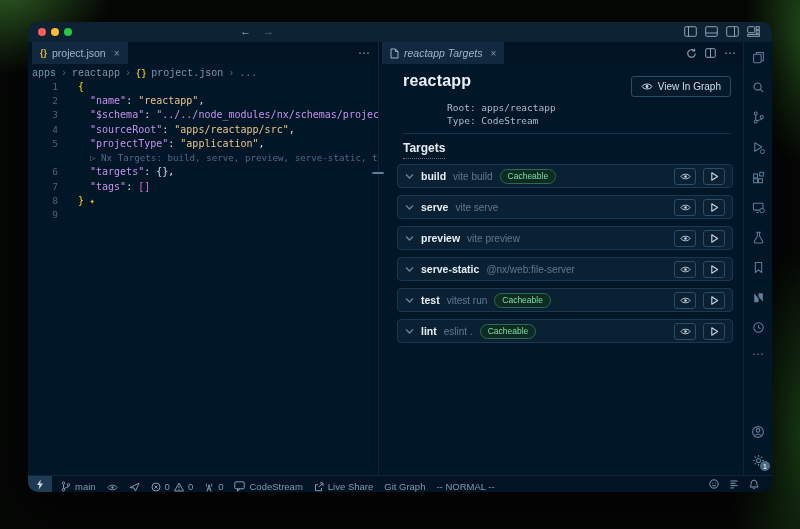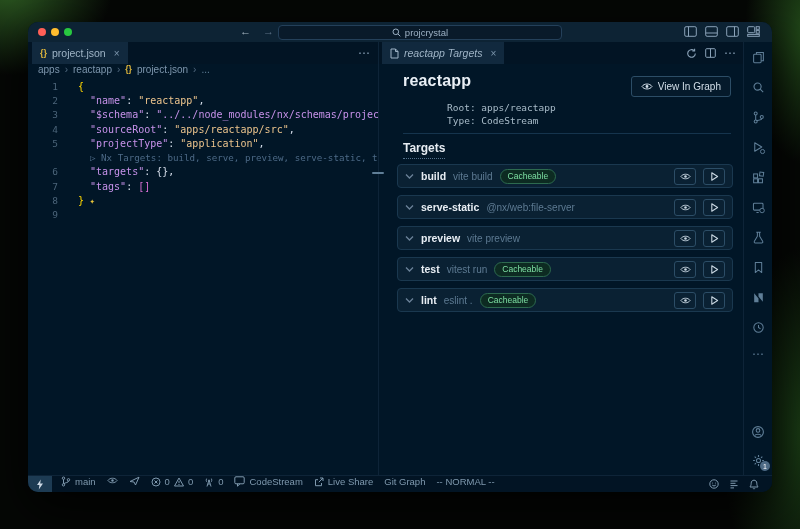--- a/index.html
+++ b/index.html
@@ -30,22 +30,22 @@
   .strip-right{left:350px;width:366px;}
   .tab{display:flex;align-items:center;gap:5px;background:#11293e;padding:0 8px;margin-left:4px;
     font-size:10.5px;color:#9fb4c6;}
   .tab .braces{color:#e2b93d;font-weight:bold;font-size:9px;}
   .tab .close{color:#7d96ad;font-size:10px;margin-left:3px;}
   .tab .italic{font-style:italic;}
   .tabactions{margin-left:auto;display:flex;align-items:center;gap:8px;padding-right:8px;color:#8aa2b8;font-size:12px;}
   .tabactions svg{display:block}
   .group-divider{position:absolute;left:350px;top:20px;width:1px;height:434px;background:#0e2438;}
   
-  .breadcrumbs{position:absolute;left:0;top:42px;width:350px;height:15px;display:flex;align-items:flex-start;
-    gap:5px;padding-left:10px;font-size:10px;color:#7d96ad;box-sizing:border-box;}
+  .breadcrumbs{position:absolute;left:0;top:42px;width:350px;height:15px;display:flex;align-items:flex-end;
+    gap:5px;padding-left:4px;font-size:10px;color:#7d96ad;box-sizing:border-box;font-family:Liberation Mono, monospace;}
   .breadcrumbs .sep{color:#50687e;font-size:10px;}
   .breadcrumbs .braces{color:#e2b93d;font-weight:bold;font-size:8.5px;}
   .breadcrumbs .last{color:#5f7e97;}
   
   .editor{position:absolute;left:0;top:57px;width:350px;bottom:16px;overflow:hidden;
     font-family:"DejaVu Sans Mono","DejaVu Sans",monospace;}
   .crow{display:flex;height:14.3px;align-items:center;white-space:nowrap;}
   .gut{flex:0 0 30px;width:30px;text-align:right;color:#4b6479;font-size:9.5px;}
   .ltext{margin-left:20px;font-size:10px;color:#d6deeb;}
   .blame{margin-left:20px;font-size:9.3px;color:#46607a;}
@@ -77,48 +77,41 @@
   .activitybar{position:absolute;right:0;top:20px;width:28px;bottom:16px;background:#011627;border-left:1px solid #0e2438;}
   .ab-top{position:absolute;top:7px;left:0;right:0;display:flex;flex-direction:column;align-items:center;gap:14px;}
   .ab-bottom{position:absolute;bottom:8px;left:0;right:0;display:flex;flex-direction:column;align-items:center;gap:12px;}
   .ab-icon{width:16px;height:16px;color:#5f7e97;display:flex;align-items:center;justify-content:center;position:relative;}
   .ab-more{color:#5f7e97;font-size:12px;line-height:10px;}
   .gear-badge{position:absolute;right:-4px;bottom:-3px;min-width:10px;height:10px;border-radius:6px;background:#4d6a85;
     color:#fff;font-size:7px;display:flex;align-items:center;justify-content:center;}
   
   .statusbar{position:absolute;left:0;right:0;bottom:0;height:16px;background:#021424;border-top:1px solid #0e2438;
     display:flex;align-items:center;justify-content:space-between;font-size:9.5px;color:#7f99ae;}
-  .status-left{display:flex;align-items:flex-start;gap:11px;height:100%;}
+  .status-left{display:flex;align-items:flex-end;gap:11px;height:100%;}
   .status-right{display:flex;align-items:center;gap:10px;padding-right:13px;}
   .sitem{display:flex;align-items:center;gap:4px;}
   .sitem svg{display:block}
   .remote{background:#1d3b53;height:16px;padding:0 8px;color:#cdd9e5;margin-right:-2px;}
 </style>
 </head>
 <body>
 
 <div class="desktop">
   <div class="window">
 
     <div class="titlebar">
       <div class="lights">
         <span class="light l-red"></span>
         <span class="light l-yellow"></span>
         <span class="light l-green"></span>
       </div>
       <div class="navarrows">
         <span>←</span>
         <span class="fwd">→</span>
-      </div>
-      <div class="searchbox">
-        <svg width="9" height="9" viewBox="0 0 9 9">
-            <circle cx="3.8" cy="3.8" r="2.8" fill="none" stroke="currentColor" stroke-width="1"></circle>
-            <path d="M6 6 L8.3 8.3" stroke="currentColor" stroke-width="1"></path>
-          </svg>
-        <span>projcrystal</span>
       </div>
       <div class="layouticons">
         <span>
             <svg width="13" height="11" viewBox="0 0 13 11">
               <rect x="0.7" y="0.7" width="11.6" height="9.6" rx="1.4" fill="none" stroke="currentColor" stroke-width="1"></rect>
               <path d="M4.5 0.7 V10.3" stroke="currentColor" stroke-width="1"></path>
             </svg>
           </span>
         <span>
             <svg width="13" height="11" viewBox="0 0 13 11">
@@ -269,22 +262,22 @@
               <path d="M1.8 1.8 V9.2 L7.6 5.5 Z" fill="none" stroke="currentColor" stroke-width="1.1" stroke-linejoin="round"></path>
             </svg>
           </span>
         </div>
         <div class="trow">
           <span class="tchev">
             <svg width="9" height="7" viewBox="0 0 9 7">
               <path d="M1 1.5 L4.5 5 L8 1.5" fill="none" stroke="currentColor" stroke-width="1.3"></path>
             </svg>
           </span>
-          <span class="tname">serve-static</span>
-          <span class="tcmd">@nx/web:file-server</span>
+          <span class="tname">serve</span>
+          <span class="tcmd">vite serve</span>
           <span class="tsp"></span>
           <span class="tbtn">
             <svg width="11" height="9" viewBox="0 0 12 9">
               <path d="M1 4.5 C3 1.2 9 1.2 11 4.5 C9 7.8 3 7.8 1 4.5 Z" fill="none" stroke="currentColor" stroke-width="1"></path>
               <circle cx="6" cy="4.5" r="1.4" fill="currentColor"></circle>
             </svg>
           </span>
           <span class="tbtn">
             <svg width="9" height="11" viewBox="0 0 9 11">
               <path d="M1.8 1.8 V9.2 L7.6 5.5 Z" fill="none" stroke="currentColor" stroke-width="1.1" stroke-linejoin="round"></path>
@@ -292,20 +285,41 @@
           </span>
         </div>
         <div class="trow">
           <span class="tchev">
             <svg width="9" height="7" viewBox="0 0 9 7">
               <path d="M1 1.5 L4.5 5 L8 1.5" fill="none" stroke="currentColor" stroke-width="1.3"></path>
             </svg>
           </span>
           <span class="tname">preview</span>
           <span class="tcmd">vite preview</span>
+          <span class="tsp"></span>
+          <span class="tbtn">
+            <svg width="11" height="9" viewBox="0 0 12 9">
+              <path d="M1 4.5 C3 1.2 9 1.2 11 4.5 C9 7.8 3 7.8 1 4.5 Z" fill="none" stroke="currentColor" stroke-width="1"></path>
+              <circle cx="6" cy="4.5" r="1.4" fill="currentColor"></circle>
+            </svg>
+          </span>
+          <span class="tbtn">
+            <svg width="9" height="11" viewBox="0 0 9 11">
+              <path d="M1.8 1.8 V9.2 L7.6 5.5 Z" fill="none" stroke="currentColor" stroke-width="1.1" stroke-linejoin="round"></path>
+            </svg>
+          </span>
+        </div>
+        <div class="trow">
+          <span class="tchev">
+            <svg width="9" height="7" viewBox="0 0 9 7">
+              <path d="M1 1.5 L4.5 5 L8 1.5" fill="none" stroke="currentColor" stroke-width="1.3"></path>
+            </svg>
+          </span>
+          <span class="tname">serve-static</span>
+          <span class="tcmd">@nx/web:file-server</span>
           <span class="tsp"></span>
           <span class="tbtn">
             <svg width="11" height="9" viewBox="0 0 12 9">
               <path d="M1 4.5 C3 1.2 9 1.2 11 4.5 C9 7.8 3 7.8 1 4.5 Z" fill="none" stroke="currentColor" stroke-width="1"></path>
               <circle cx="6" cy="4.5" r="1.4" fill="currentColor"></circle>
             </svg>
           </span>
           <span class="tbtn">
             <svg width="9" height="11" viewBox="0 0 9 11">
               <path d="M1.8 1.8 V9.2 L7.6 5.5 Z" fill="none" stroke="currentColor" stroke-width="1.1" stroke-linejoin="round"></path>

